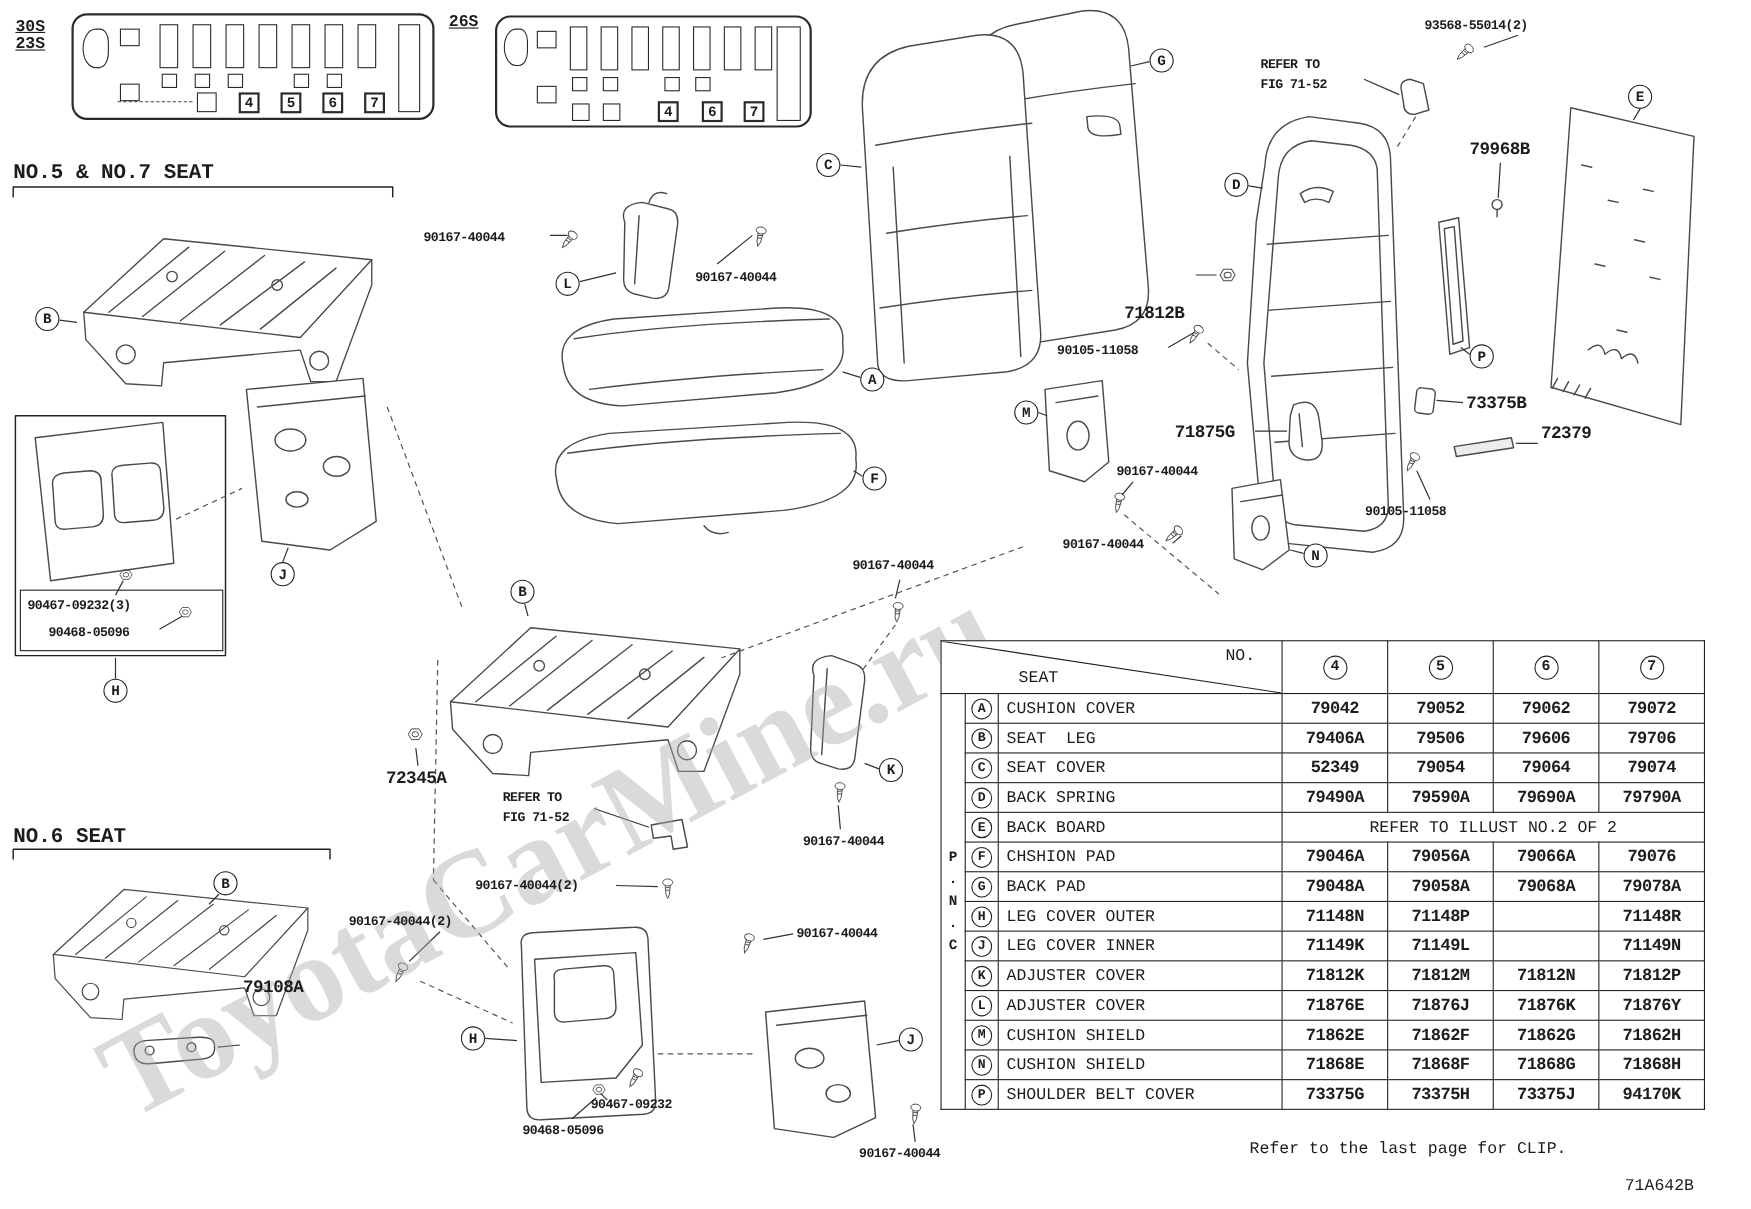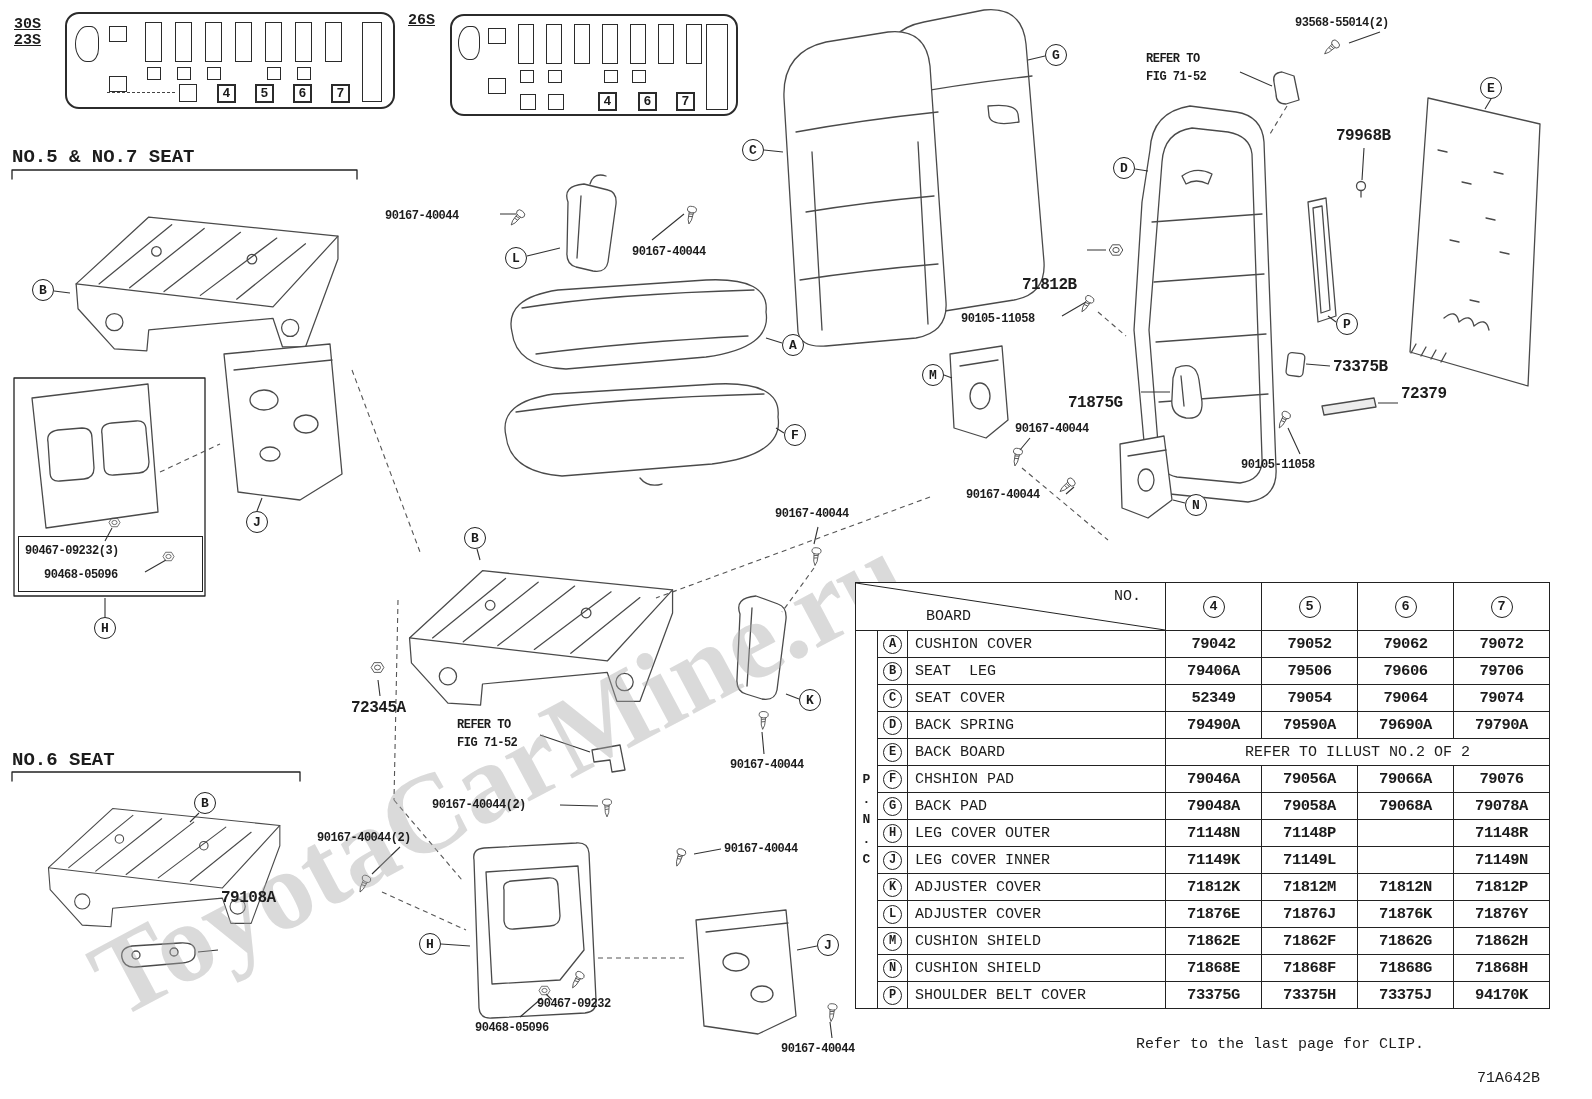--- a/index.html
+++ b/index.html
@@ -335,21 +335,21 @@
 <div class="labelbox" style="left:18px;top:536px;width:185px;height:56px;"></div>
 
 <div class="callout" style="left:385px;top:207px;">90167-40044</div>
 <div class="callout" style="left:632px;top:243px;">90167-40044</div>
 <div class="callout" style="left:1295px;top:14px;">93568-55014(2)</div>
 <div class="callout" style="left:1146px;top:50px;">REFER TO
 FIG 71-52</div>
 <div class="callout big" style="left:1336px;top:126px;">79968B</div>
 <div class="callout big" style="left:1022px;top:239px;margin-top:36px;">71812B</div>
 <div class="callout" style="left:961px;top:310px;">90105-11058</div>
-<div class="callout big" style="left:1068px;top:393px;">71875G</div>
+<div class="callout big" style="left:1068px;top:383px;">71875G</div>
 <div class="callout big" style="left:1333px;top:357px;">73375B</div>
 <div class="callout big" style="left:1401px;top:384px;">72379</div>
 <div class="callout" style="left:1015px;top:420px;">90167-40044</div>
 <div class="callout" style="left:966px;top:486px;">90167-40044</div>
 <div class="callout" style="left:1241px;top:456px;">90105-11058</div>
 <div class="callout" style="left:775px;top:505px;">90167-40044</div>
 <div class="callout" style="left:25px;top:542px;">90467-09232(3)</div>
 <div class="callout" style="left:44px;top:566px;">90468-05096</div>
 <div class="callout big" style="left:351px;top:698px;">72345A</div>
 <div class="callout" style="left:457px;top:716px;">REFER TO
@@ -391,21 +391,21 @@
       <col style="width:96px">
       <col style="width:96px">
       <col style="width:96px">
   </colgroup>
   <tbody>
   <tr class="hdr-row">
     <td class="hdr-cell" colspan="3">
       <svg class="diag-svg" preserveAspectRatio="none" viewBox="0 0 100 100">
             <line x1="0" y1="0" x2="100" y2="100" stroke="#222" vector-effect="non-scaling-stroke"></line>
           </svg>
-      <span class="hdr-name">BOARD</span>
+      <span class="hdr-name">SEAT</span>
       <span class="hdr-no">NO.</span>
     </td>
     <td class="colhead"><span class="circ">4</span></td>
     <td class="colhead"><span class="circ">5</span></td>
     <td class="colhead"><span class="circ">6</span></td>
     <td class="colhead"><span class="circ">7</span></td>
   </tr>
   <tr>
     <td class="pnc" rowspan="14">
       <div class="pnc-inner">

